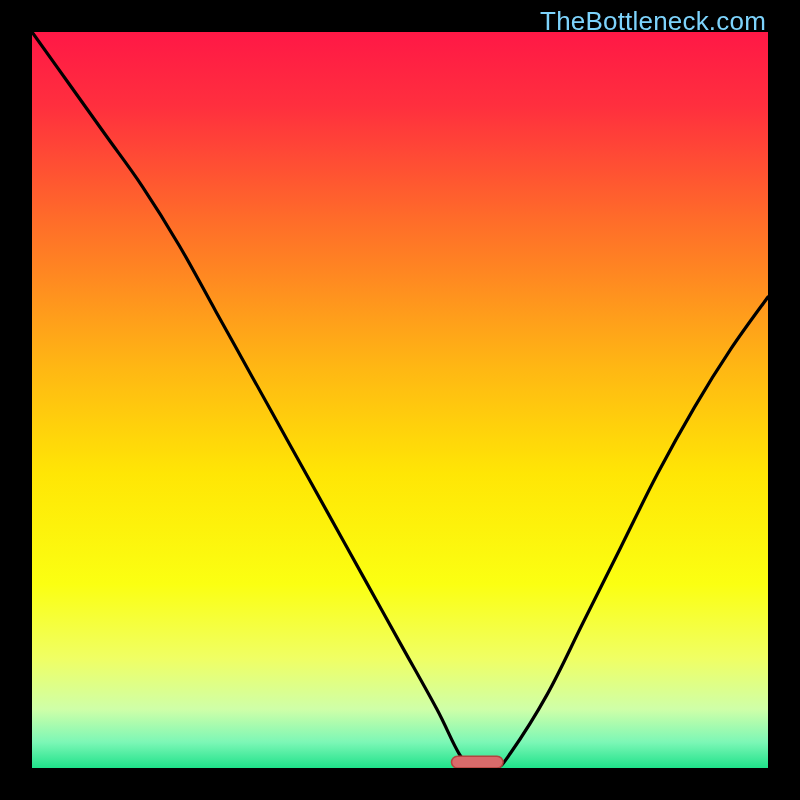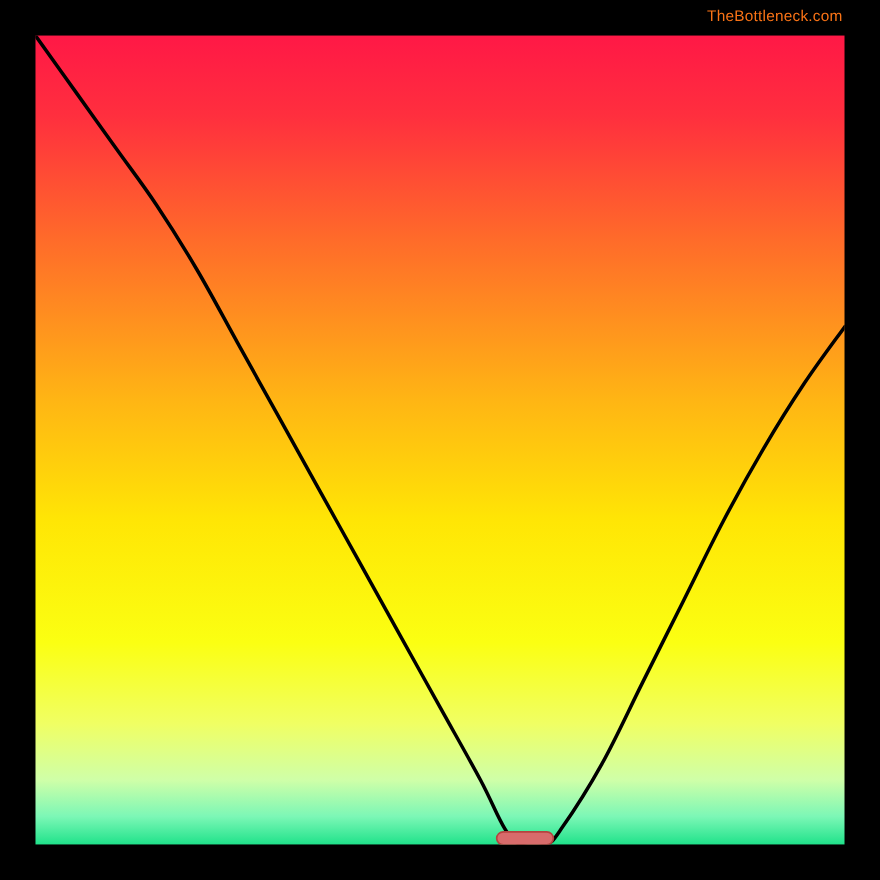--- a/index.html
+++ b/index.html
@@ -31,22 +31,22 @@
     position: absolute;
     left: 0;
     top: 0;
     width: 100%;
     height: 100%;
   }
   .watermark {
     position: absolute;
     top: 6px;
     right: 34px;
-    color: #f97316;
-    font-size: 14px;
+    color: #7dd3fc;
+    font-size: 26px;
     font-weight: 500;
     letter-spacing: 0.2px;
   }
   svg {
     position: absolute;
     left: 0;
     top: 0;
   }
 </style>
 </head>

